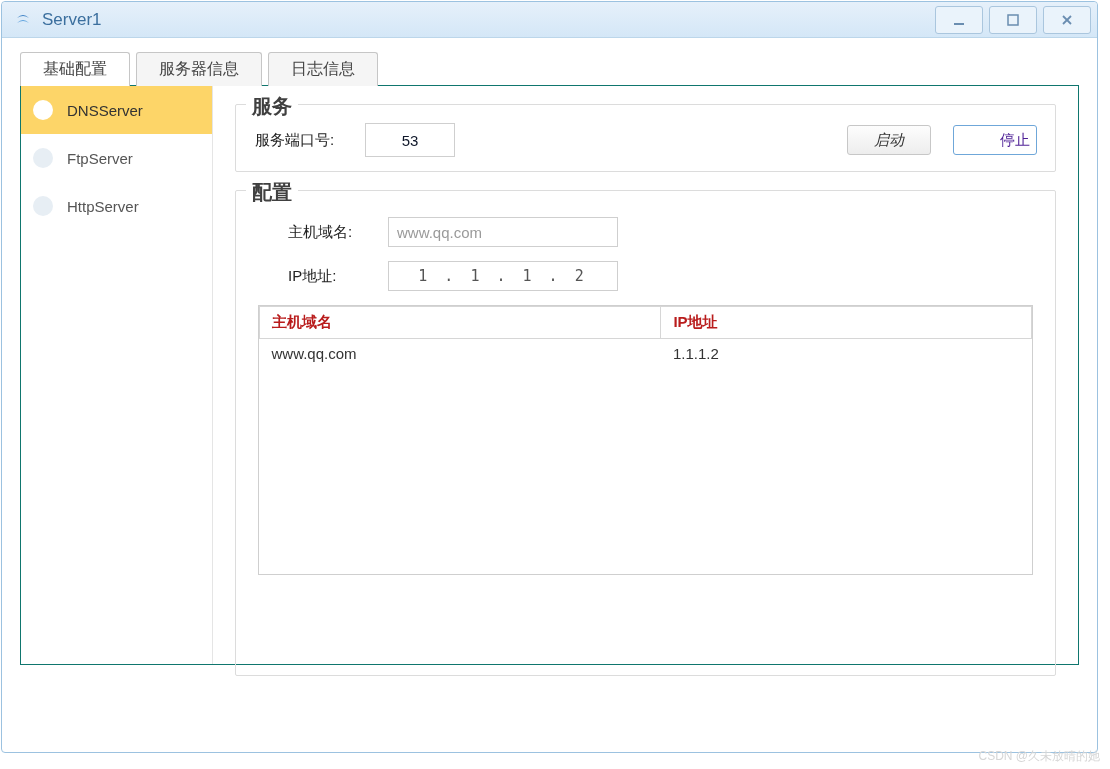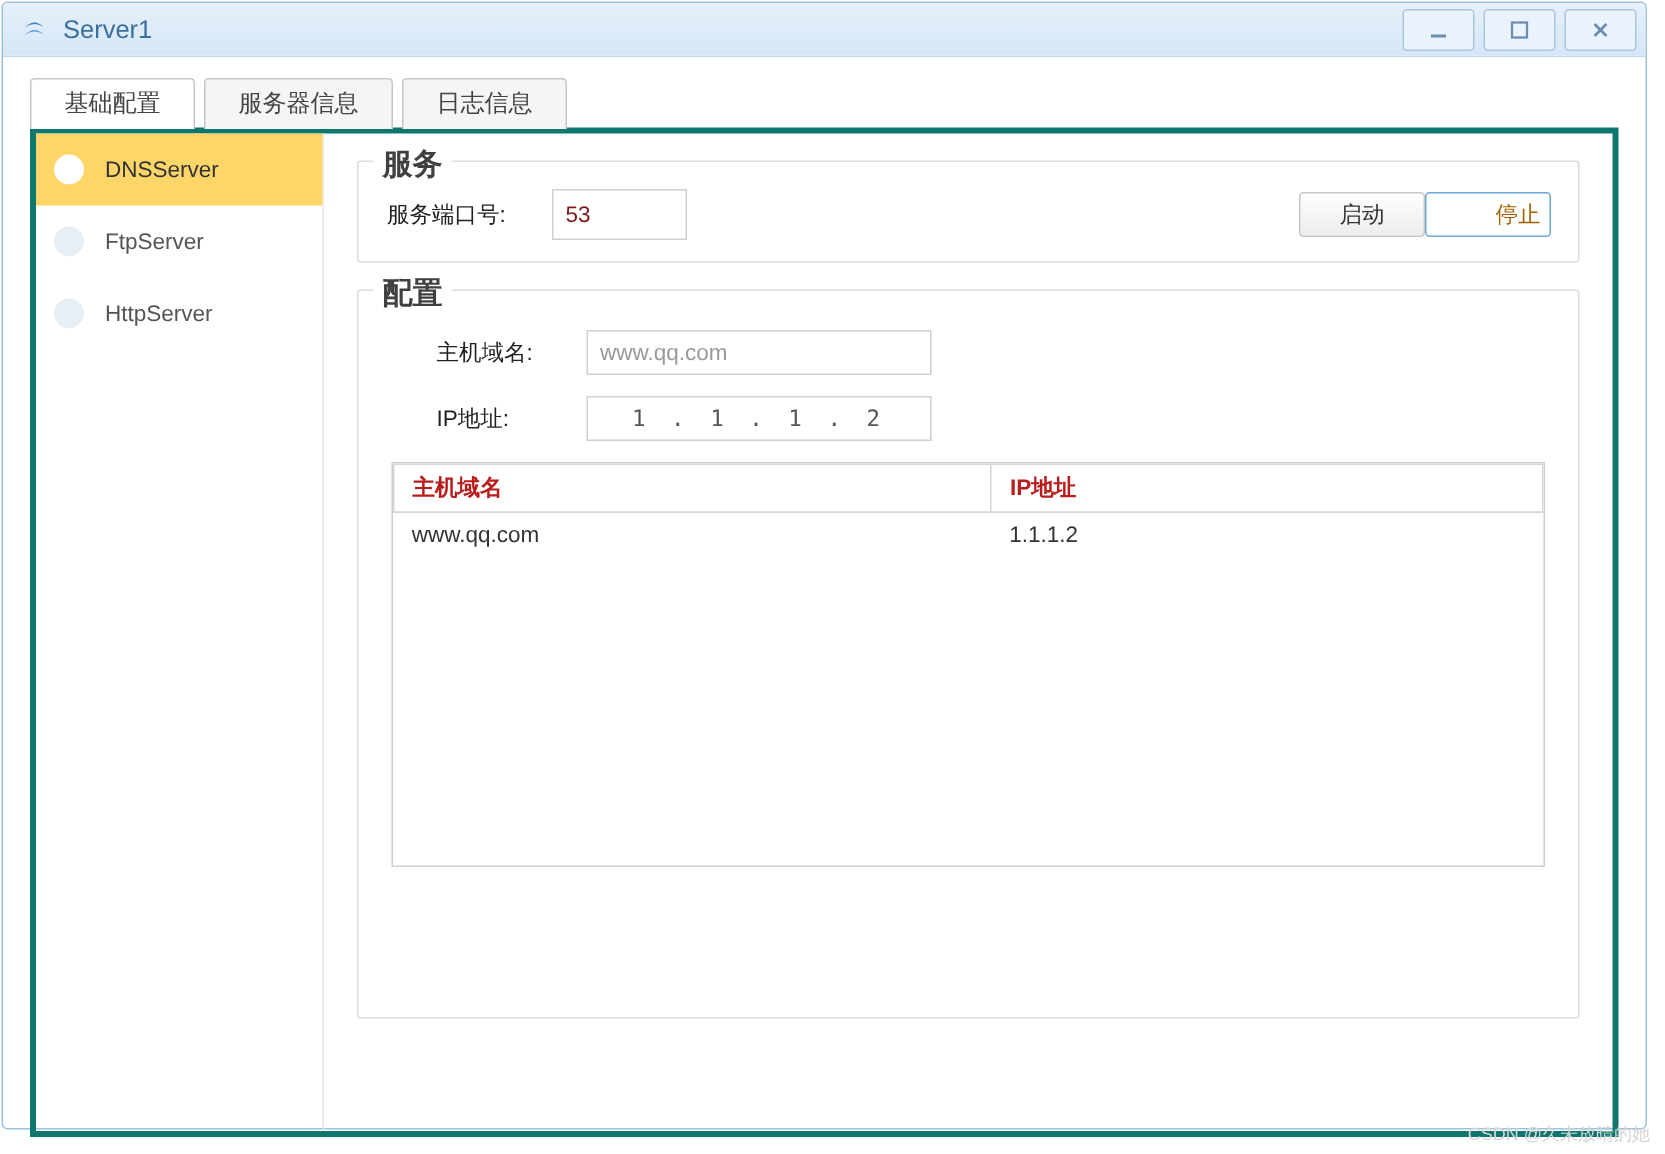--- a/index.html
+++ b/index.html
@@ -36,54 +36,54 @@
   .content { padding: 14px 18px 14px 18px; }
 
   .tabs { display:flex; }
   .tab {
     border:1px solid #c6c6c6; background:#f5f5f5;
     padding: 6px 22px; font-size:16px; color:#444; cursor:pointer;
     margin-right:6px; border-bottom:none;
     border-top-left-radius:3px; border-top-right-radius:3px;
   }
   .tab.active { background:#fff; position:relative; z-index:2; }
-  .tab-body { border:4px solid #0f766e; margin-top:-1px; height: 673px; display:flex; }
+  .tab-body { border:1px solid #0f766e; margin-top:-1px; height: 580px; display:flex; }
 
   .sidebar { width: 192px; border-right:1px solid #e5e5e5; }
   .side-item {
     height: 48px; display:flex; align-items:center; padding-left:12px;
     font-size:15px; color:#555; cursor:pointer;
   }
   .side-item.selected { background:#fdd568; color:#333; }
   .side-circle { width:20px; height:20px; border-radius:50%; margin-right:14px; }
   .side-item.selected .side-circle { background:#fff; }
   .side-item:not(.selected) .side-circle { background:#e7eef4; }
 
   .main-panel { flex:1; padding:18px 22px 10px 22px; }
 
   .fieldset { border:1px solid #dcdcdc; border-radius:2px; padding:18px 18px 14px 18px; margin-bottom:18px; position:relative; }
   .fieldset .legend { position:absolute; top:-12px; left:10px; background:#fff; padding:0 6px; font-size:20px; font-weight:600; color:#404040; }
   .label { font-size:15px; color:#222; width:110px; }
   .service-row { display:flex; align-items:center; }
   .input-small {
-    height:30px; width:90px; border:1px solid #cfcfcf; padding:16px 8px; font-size:15px; color:#7f1d1d;
+    height:30px; width:90px; border:1px solid #cfcfcf; padding:16px 8px; font-size:15px; color:#0f172a;text-align:center;
   }
   .input-mid {
     height:30px; width:230px; border:1px solid #cfcfcf; padding:0 8px; font-size:15px; color:#9a9a9a;
   }
   .ip-input {
     height:30px; width:230px; border:1px solid #cfcfcf; font-size:15px; color:#555;
     display:flex; align-items:center; justify-content:center; letter-spacing:4px;
     font-family: Consolas, monospace;
   }
   .btn {
     min-width:84px; height:30px; border:1px solid #c7c7c7; background:linear-gradient(#fdfdfd,#ededed);
     font-size:15px; color:#333; cursor:pointer; border-radius:3px;
   }
-  .btn-blue { border:1px solid #6fa7d9; color:#a16207; background:#fff;padding-left:40px; }
+  .btn-blue { border:1px solid #6fa7d9; color:#4c1d95; background:#fff;padding-left:40px; }
   .spacer { flex:1; }
 
   .cfg-row { display:flex; align-items:center; margin: 8px 0 14px 18px; }
   .cfg-label { width: 100px; font-size:15px; color:#222;margin-left:16px; }
   .btn-row { display:flex; justify-content:space-around; margin:6px 30px 12px 30px; }
   .btn-row .btn { min-width: 104px; }
 
   .table-wrap { border:1px solid #cfcfcf; height: 270px; margin: 6px 4px 0 4px; overflow:auto; }
   table { width:100%; border-collapse:collapse; }
   th, td { text-align:left; font-size:15px; padding:6px 12px; }
@@ -152,21 +152,21 @@
       </div>
 
       <div class="main-panel">
 
         <div class="fieldset">
           <div class="legend">服务</div>
           <div class="service-row">
             <span class="label" style="margin-left:1px;">服务端口号:</span>
             <input class="input-small" value="53" style="">
             <div class="spacer"></div>
-            <button class="btn" style="margin-right:0;">启动</button>
+            <button class="btn" style="margin-right:22px;font-style:italic;">启动</button>
             <button class="btn btn-blue">停止</button>
           </div>
         </div>
 
         <div class="fieldset" style="padding-bottom:18px; height:486px;">
           <div class="legend">配置</div>
 
           <div class="cfg-row">
             <span class="cfg-label">主机域名:</span>
             <input class="input-mid" value="www.qq.com" style="">

